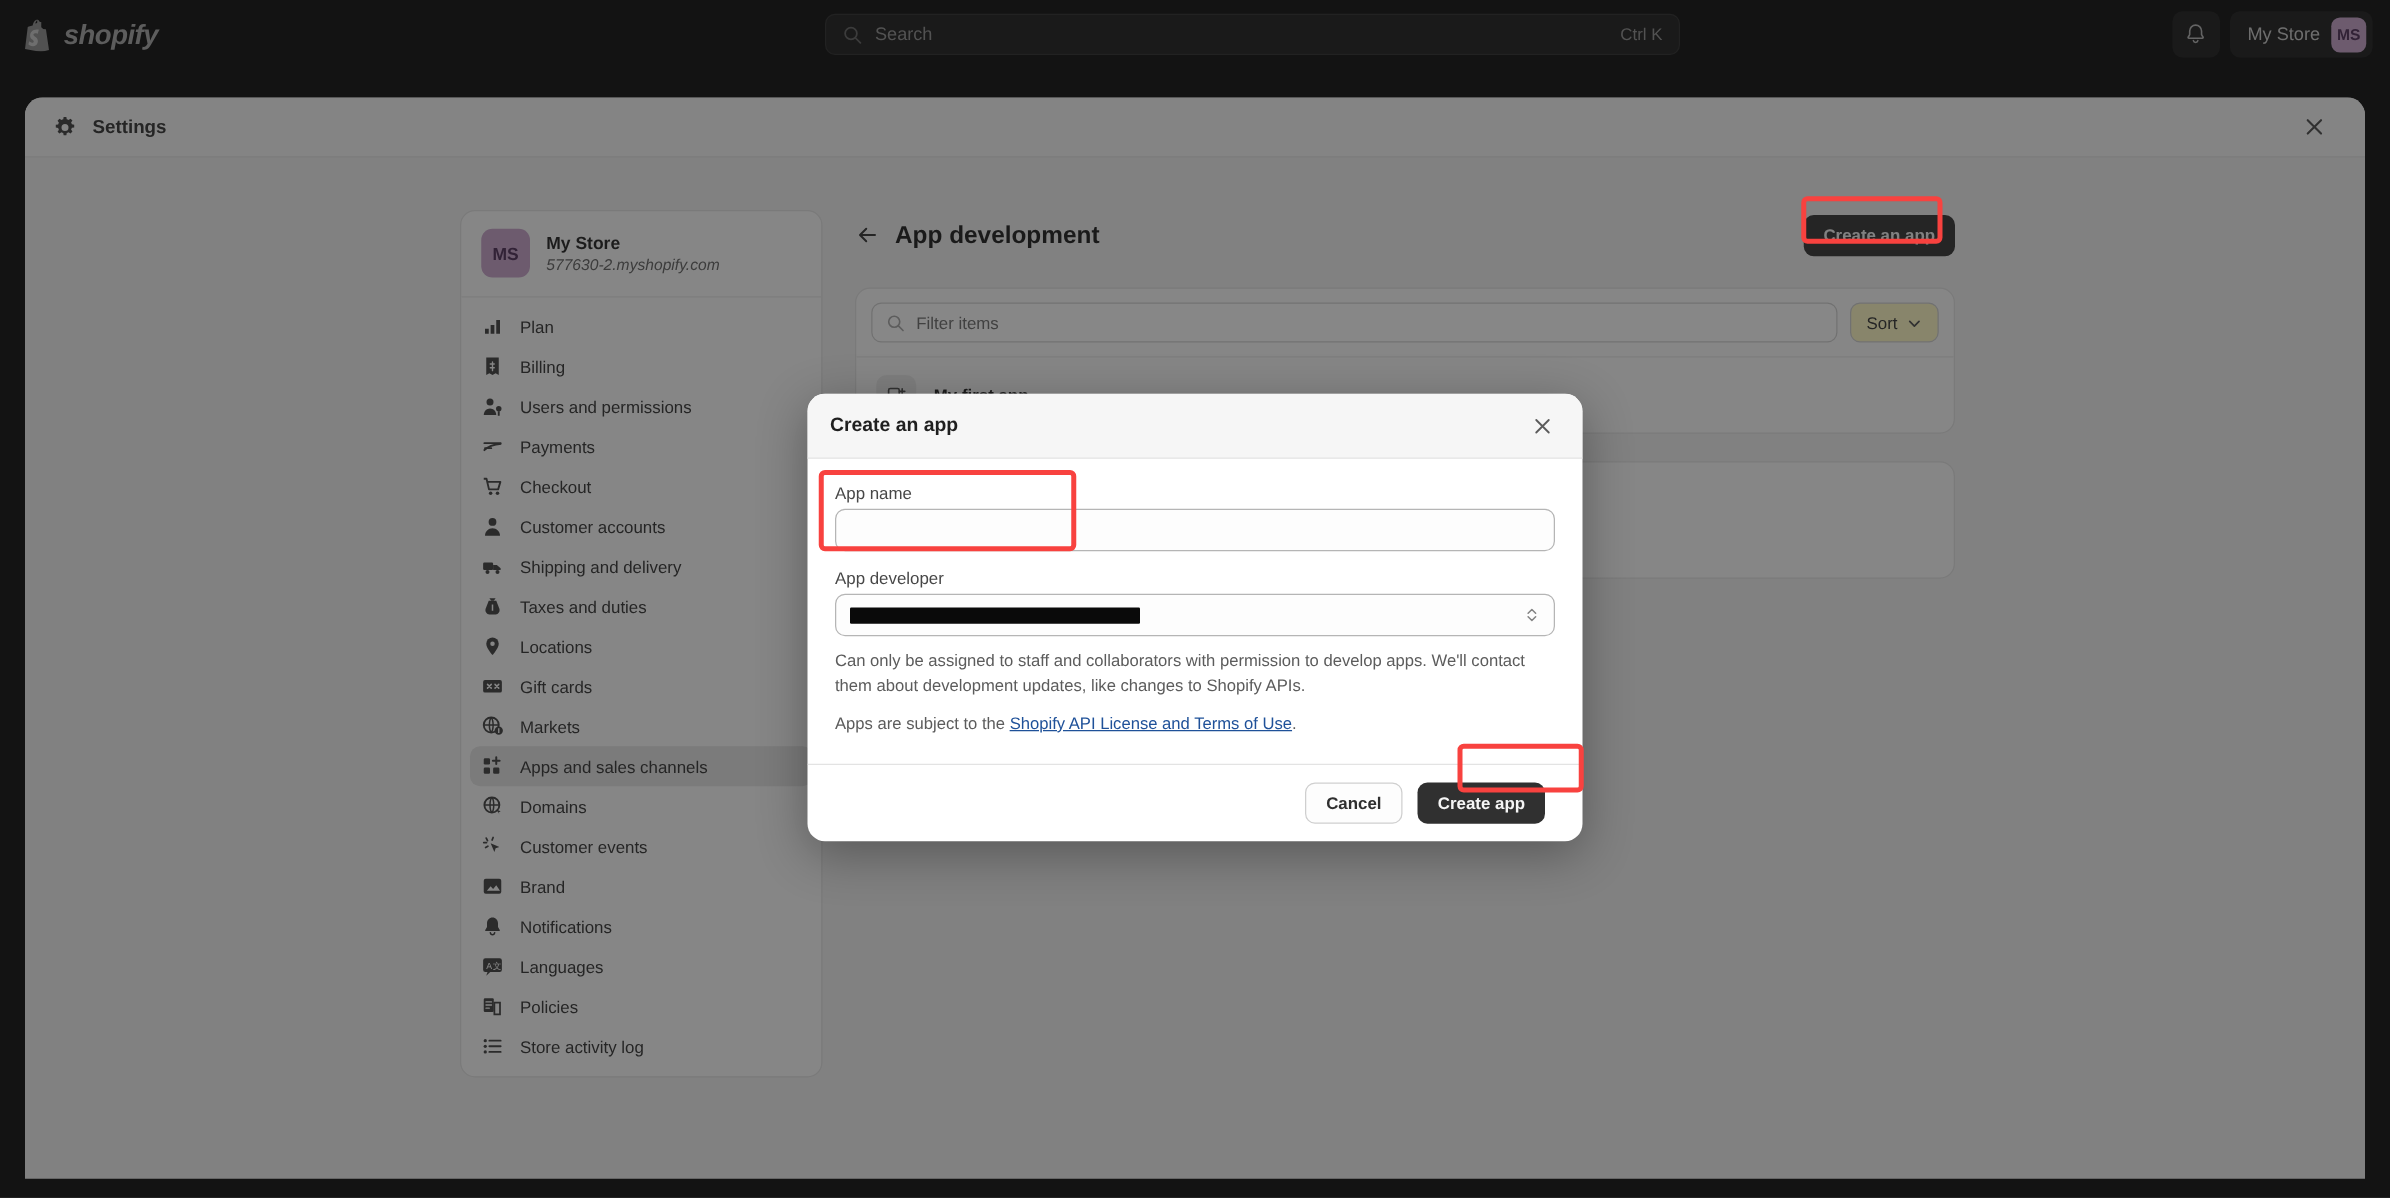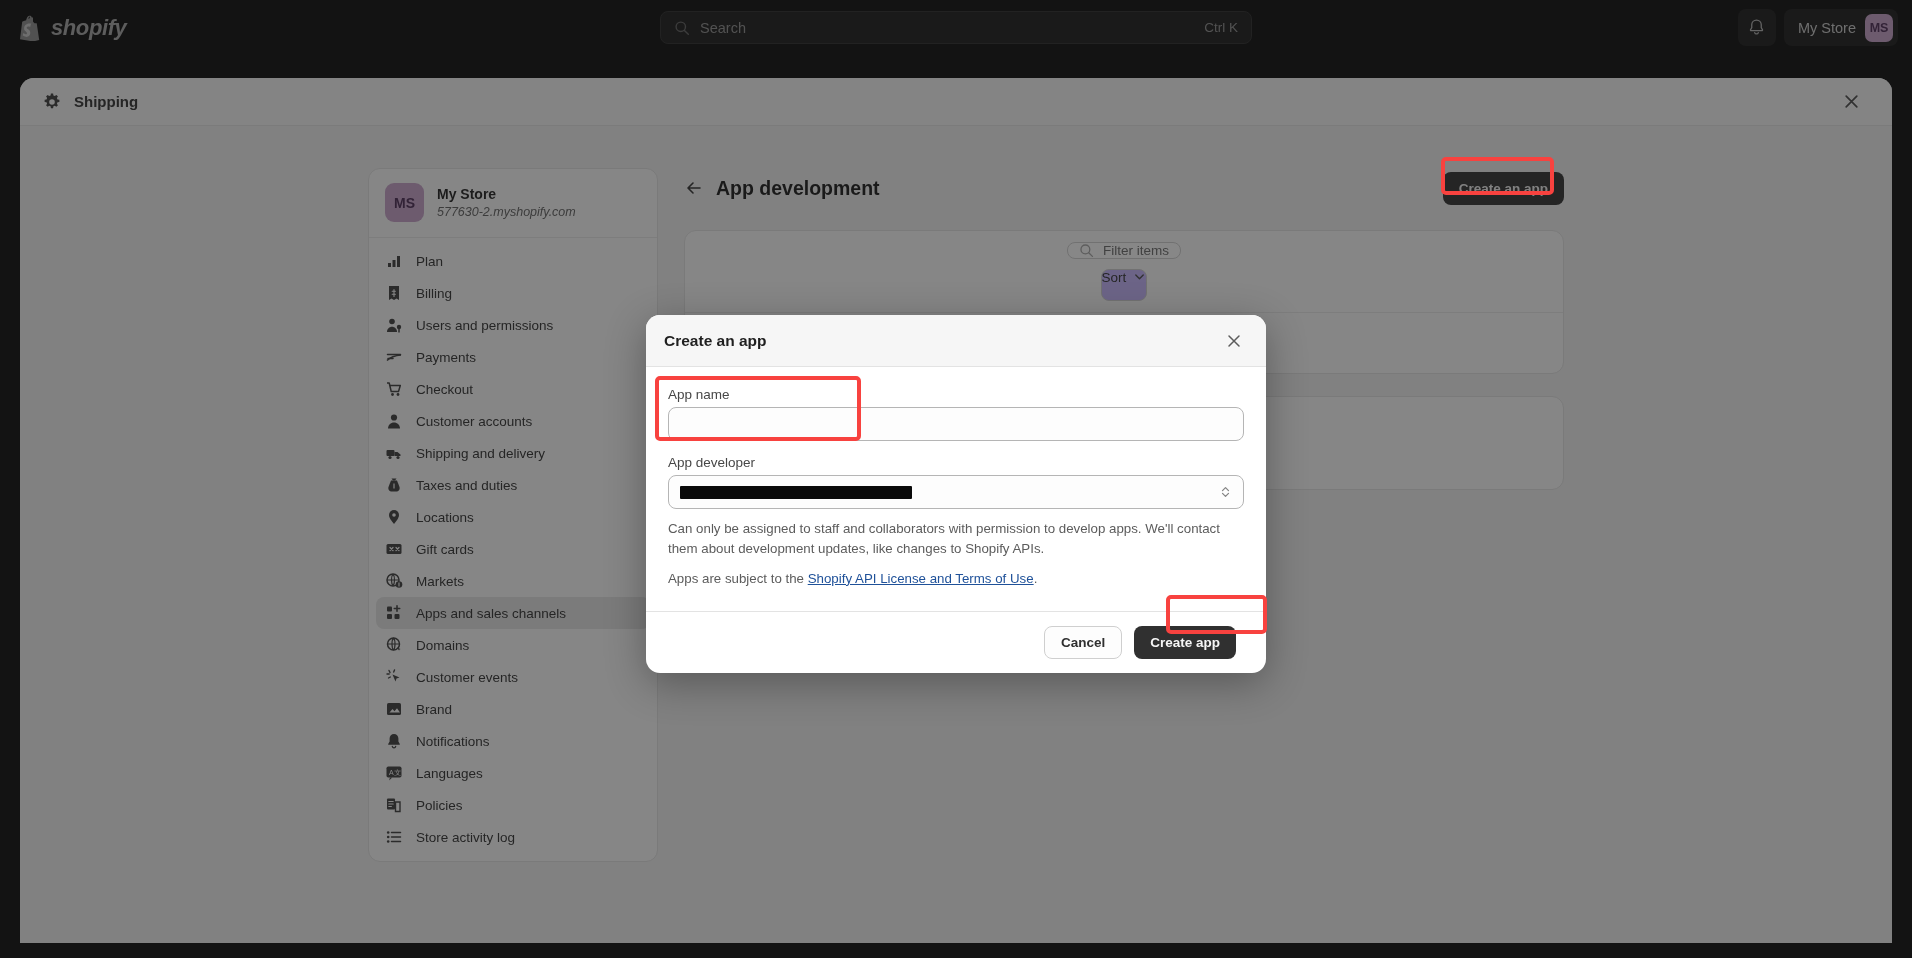--- a/index.html
+++ b/index.html
@@ -22,21 +22,21 @@
     display: flex; gap: 9px;
     margin-left: 18px;
   }
   .logo-mark { width: 24px; height: 26px; display: block; }
   .logo-word {
     color: #a6a6a6; font-size: 22px; font-style: italic;
     font-weight: 700; letter-spacing: -0.4px;
   }
   .search-box {
     position: absolute; left: 660px; top: 11px;
-    width: 592px; height: 33px;
+    width: 684px; height: 33px;
     background: #1a1a1a;
     border: 1px solid #2a2a2a;
     border-radius: 8px;
     display: flex; align-items: center;
     padding: 0 13px;
     cursor: text;
   }
   .search-box .s-ico { width: 16px; height: 16px; flex: 0 0 16px; opacity: .55; }
   .search-ph { color: #8e8e8e; font-size: 14.5px; margin-left: 10px; flex: 1; }
   .search-kbd { color: #8e8e8e; font-size: 13.5px; }
@@ -148,36 +148,35 @@
   .list-card {
     background: #fbfbfb;
     border: 1px solid #e1e1e1;
     border-radius: 12px;
     overflow: hidden;
   }
   .list-filterbar {
     display: flex; align-items: center; gap: 10px;
     padding: 11px 12px;
     border-bottom: 1px solid #e8e8e8;
-    flex-direction: column;
   }
   .filter-input {
     flex: 1; height: 32px;
     border: 1px solid #cfcfcf; border-radius: 8px;
     background: #fdfdfd;
     display: flex; align-items: center; padding: 0 11px;
     cursor: text;
   }
   .filter-input .s-ico { width: 15px; height: 15px; opacity: .6; }
   .filter-ph { color: #6b6b6b; font-size: 13.5px; margin-left: 9px; }
   .sort-btn {
-    height: 32px; padding: 0 0;
+    height: 32px; padding: 0 12px;
     border: 1px solid #cfcfcf; border-radius: 8px;
-    background: #c4b5fd; color: #303030; font-size: 13.5px;
-    display: flex; align-items: flex-start; gap: 7px; cursor: pointer;
+    background: #fef9c3; color: #303030; font-size: 13.5px;
+    display: flex; align-items: center; gap: 7px; cursor: pointer;
   }
   .sort-btn svg { width: 13px; height: 13px; }
 
   .list-row {
     display: flex; align-items: center; gap: 14px;
     padding: 14px 16px; cursor: pointer;
   }
   .row-ico-box {
     width: 32px; height: 32px; flex: 0 0 32px;
     border-radius: 8px; background: #ebebeb;
@@ -325,21 +324,21 @@
     </div>
   </div>
 </div>
 
 <div class="settings-panel">
 
   <div class="settings-header">
     <svg class="gear" viewBox="0 0 20 20">
       <path fill="#3d3d3d" d="M8.9 1.5h2.2l.3 1.9c.5.15 1 .35 1.4.62l1.6-1.1 1.55 1.55-1.1 1.6c.27.43.47.9.62 1.4l1.9.3v2.2l-1.9.3c-.15.5-.35.97-.62 1.4l1.1 1.6-1.55 1.55-1.6-1.1c-.43.27-.9.47-1.4.62l-.3 1.9H8.9l-.3-1.9c-.5-.15-.97-.35-1.4-.62l-1.6 1.1L4.05 13.3l1.1-1.6c-.27-.43-.47-.9-.62-1.4l-1.9-.3V7.8l1.9-.3c.15-.5.35-.97.62-1.4l-1.1-1.6L5.6 2.95l1.6 1.1c.43-.27.9-.47 1.4-.62l.3-1.93zM10 7.2a2.8 2.8 0 1 0 0 5.6 2.8 2.8 0 0 0 0-5.6z"></path>
     </svg>
-    <span class="settings-title">Shipping</span>
+    <span class="settings-title">Settings</span>
     <div class="settings-close">
       <svg viewBox="0 0 16 16">
         <path d="M3 3 13 13M13 3 3 13" stroke="#4a4a4a" stroke-width="1.6" stroke-linecap="round"></path>
       </svg>
     </div>
   </div>
 
   <div class="settings-body">
 
     <div class="nav-card">

